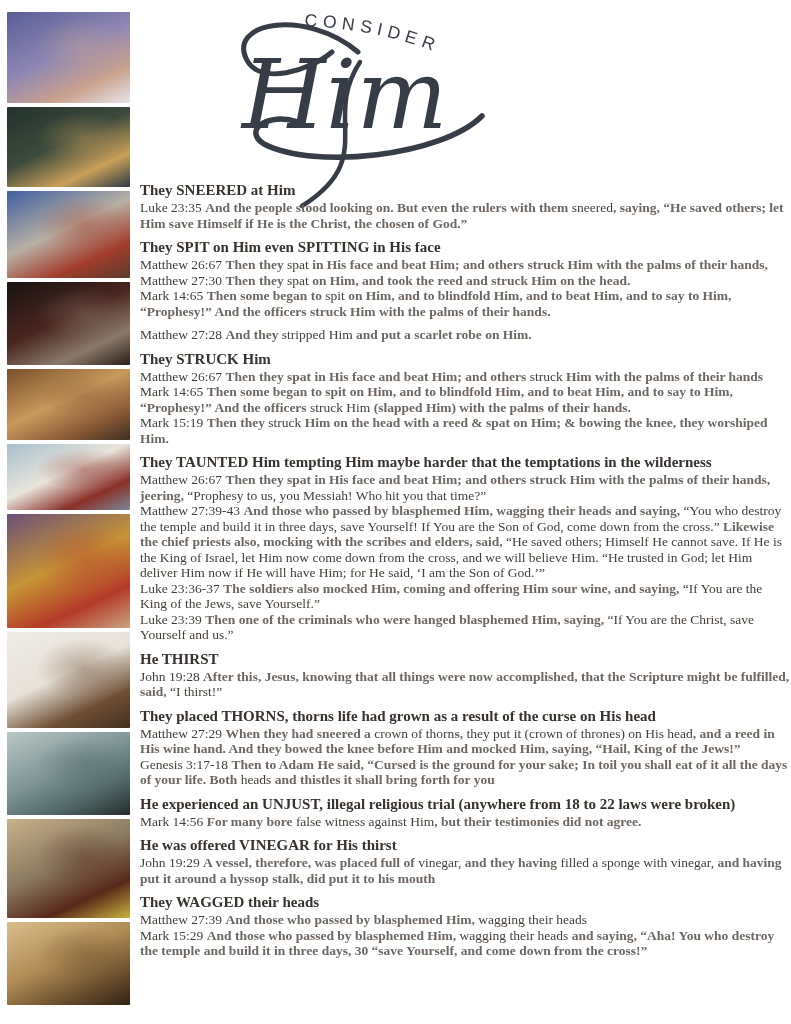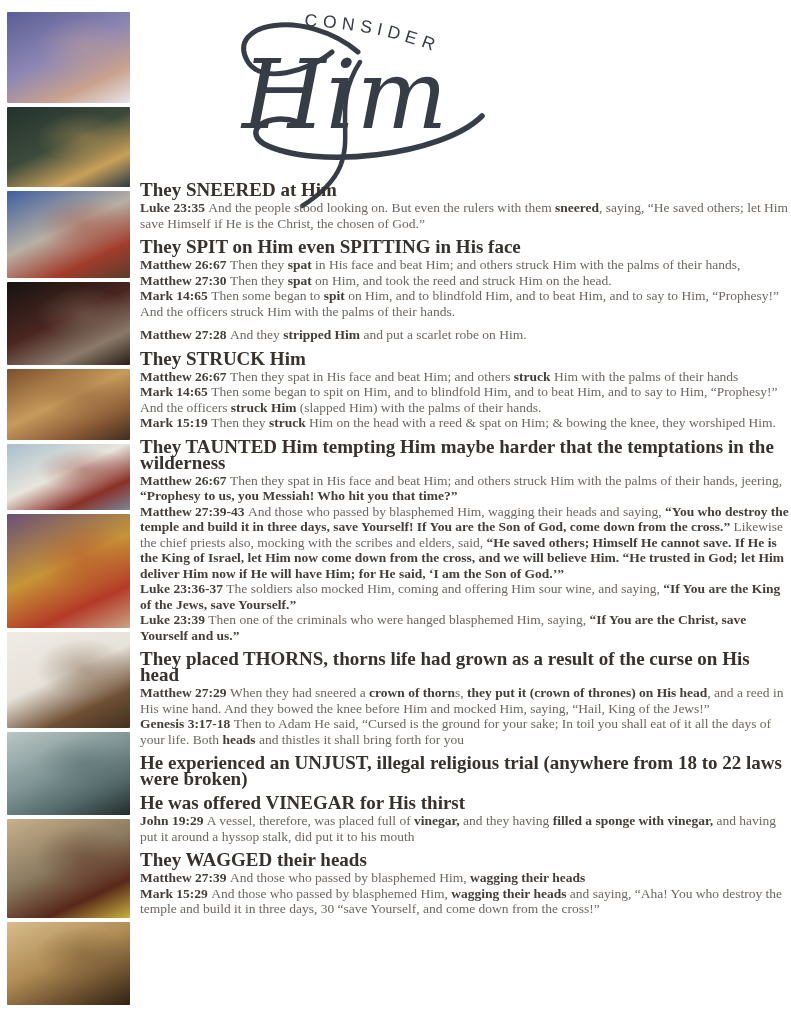--- a/index.html
+++ b/index.html
@@ -18,33 +18,33 @@
     border-radius:1px;
   }
   
   .title-svg{position:absolute;left:146px;top:0;pointer-events:none;}
   
   .content{
     position:absolute;left:140px;top:182px;width:650px;
   }
   .section{margin:0 0 8px 0;}
   .section h2{
-    font-size:19px;line-height:16px;
+    font-size:15px;line-height:16px;
     margin:0 0 2px 0;
     font-weight:bold;
     color:#37322d;
     font-family:"Liberation Serif", serif;
   }
   .section p{
     margin:0;
     font-size:13.5px;line-height:15.5px;
     color:#6e6660;
   }
-  .section .b{font-weight:bold;color:#453e38;}
-  .section .t{font-weight:normal;}
+  .section .b{font-weight:normal;color:#453e38;}
+  .section .t{font-weight:bold;}
 </style>
 </head>
 <body>
 
 <div class="page">
 
   <div class="sidebar">
       <div class="img" style="height: 91px; background: radial-gradient(55% 45% at 62% 38%, rgba(202, 162, 142, 0.4), transparent 70%), linear-gradient(155deg, rgb(90, 94, 150) 0%, rgb(141, 134, 180) 45%, rgb(202, 162, 142) 75%, rgb(232, 228, 234) 100%);"></div>
       <div class="img" style="height: 80px; background: radial-gradient(55% 45% at 62% 38%, rgba(202, 160, 90, 0.4), transparent 70%), linear-gradient(155deg, rgb(35, 50, 44) 0%, rgb(60, 74, 60) 45%, rgb(202, 160, 90) 75%, rgb(43, 58, 68) 100%);"></div>
       <div class="img" style="height: 87px; background: radial-gradient(55% 45% at 62% 38%, rgba(162, 60, 44, 0.4), transparent 70%), linear-gradient(155deg, rgb(63, 95, 160) 0%, rgb(184, 176, 164) 45%, rgb(162, 60, 44) 75%, rgb(90, 60, 44) 100%);"></div>
@@ -96,26 +96,31 @@
         <p><span class="b">Mark 15:19 </span><span class="t">Then they </span><span class="b">struck</span><span class="t"> Him on the head with a reed &amp; spat on Him; &amp; bowing the knee, they worshiped Him.</span></p>
       </section>
       <section class="section">
         <h2>They TAUNTED Him tempting Him maybe harder that the temptations in the wilderness</h2>
         <p><span class="b">Matthew 26:67 </span><span class="t">Then they spat in His face and beat Him; and others struck Him with the palms of their hands, jeering, </span><span class="b">“Prophesy to us, you Messiah! Who hit you that time?”</span></p>
         <p><span class="b">Matthew 27:39-43 </span><span class="t">And those who passed by blasphemed Him, wagging their heads and saying, </span><span class="b">“You who destroy the temple and build it in three days, save Yourself! If You are the Son of God, come down from the cross.”</span><span class="t"> Likewise the chief priests also, mocking with the scribes and elders, said, </span><span class="b">“He saved others; Himself He cannot save. If He is the King of Israel, let Him now come down from the cross, and we will believe Him. “He trusted in God; let Him deliver Him now if He will have Him; for He said, ‘I am the Son of God.’”</span></p>
         <p><span class="b">Luke 23:36-37 </span><span class="t">The soldiers also mocked Him, coming and offering Him sour wine, and saying, </span><span class="b">“If You are the King of the Jews, save Yourself.”</span></p>
         <p><span class="b">Luke 23:39 </span><span class="t">Then one of the criminals who were hanged blasphemed Him, saying, </span><span class="b">“If You are the Christ, save Yourself and us.”</span></p>
       </section>
       <section class="section">
+        <h2>He THIRST</h2>
+        <p><span class="b">John 19:28 </span><span class="t">After this, Jesus, knowing that all things were now accomplished, that the Scripture might be fulfilled, said, </span><span class="b">“I thirst!”</span></p>
+      </section>
+      <section class="section">
         <h2>They placed THORNS, thorns life had grown as a result of the curse on His head</h2>
         <p><span class="b">Matthew 27:29 </span><span class="t">When they had sneered a </span><span class="b">crown of thorn</span><span class="t">s, </span><span class="b">they put it (crown of thrones) on His head</span><span class="t">, and a reed in His wine hand. And they bowed the knee before Him and mocked Him, saying, “Hail, King of the Jews!”</span></p>
         <p><span class="b">Genesis 3:17-18 </span><span class="t">Then to Adam He said, “Cursed is the ground for your sake; In toil you shall eat of it all the days of your life. Both </span><span class="b">heads</span><span class="t"> and thistles it shall bring forth for you</span></p>
       </section>
       <section class="section">
         <h2>He experienced an UNJUST, illegal religious trial (anywhere from 18 to 22 laws were broken)</h2>
+        <p><span class="b">Mark 14:56 </span><span class="t">For many bore </span><span class="b">false witness against Him</span><span class="t">, but their testimonies did not agree.</span></p>
       </section>
       <section class="section">
         <h2>He was offered VINEGAR for His thirst</h2>
         <p><span class="b">John 19:29 </span><span class="t">A vessel, therefore, was placed full of </span><span class="b">vinegar,</span><span class="t"> and they having </span><span class="b">filled a sponge with vinegar,</span><span class="t"> and having put it around a hyssop stalk, did put it to his mouth</span></p>
       </section>
       <section class="section">
         <h2>They WAGGED their heads</h2>
         <p><span class="b">Matthew 27:39 </span><span class="t">And those who passed by blasphemed Him, </span><span class="b">wagging their heads</span></p>
         <p><span class="b">Mark 15:29 </span><span class="t">And those who passed by blasphemed Him, </span><span class="b">wagging their heads</span><span class="t"> and saying, “Aha! You who destroy the temple and build it in three days, 30 “save Yourself, and come down from the cross!”</span></p>
       </section>

